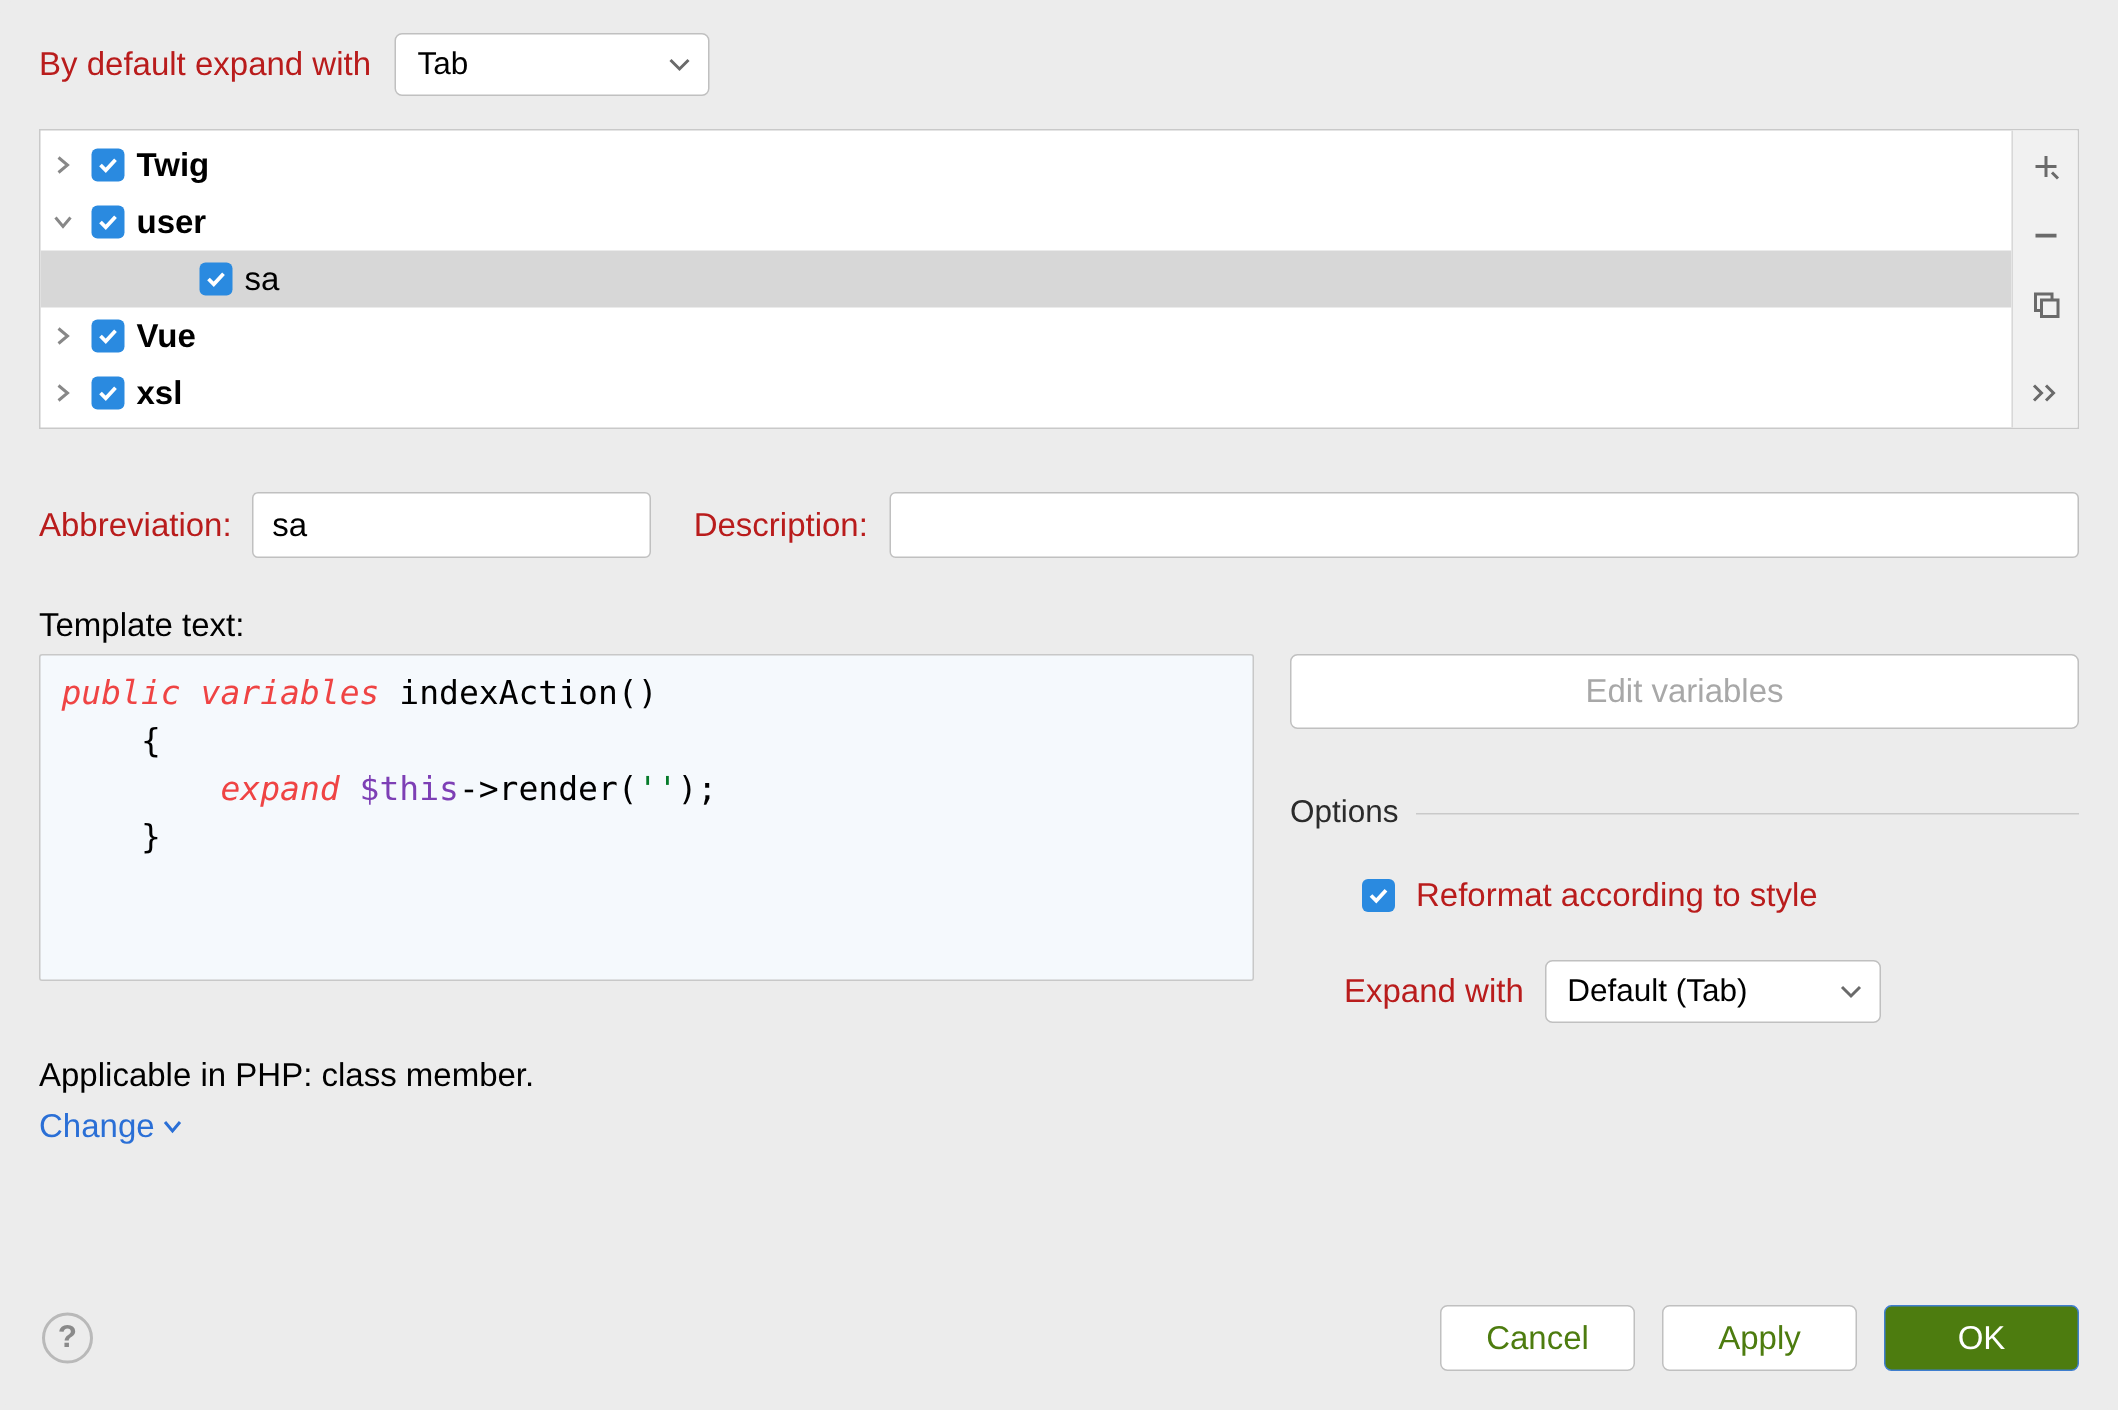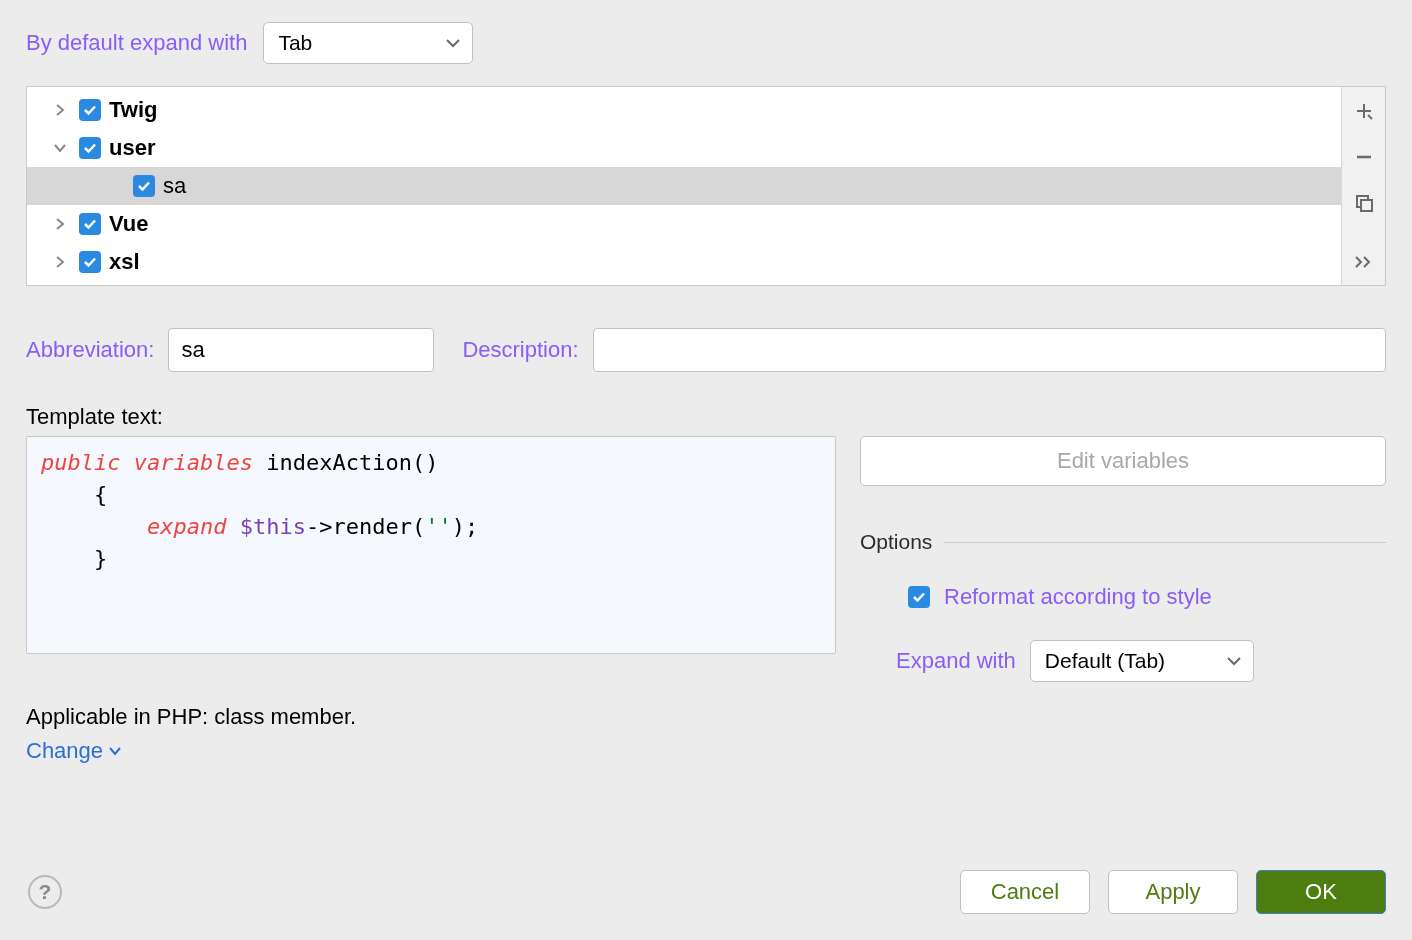--- a/index.html
+++ b/index.html
@@ -7,26 +7,26 @@
   .window { width:1412px; height:940px; background:#ececec; border-radius:12px; overflow:hidden; position:relative; display:flex; flex-direction:column;}
   .titlebar { height:56px; display:flex; align-items:center; border-bottom:1px solid #d5d5d5; position:relative;}
   .traffic { display:flex; gap:14px; align-items:center; padding-left:22px;}
   .dot { width:18px; height:18px; border-radius:50%; }
   .dot.red{background:#ff5f57; box-shadow:inset 0 0 0 1px #e1443b;}
   .dot.yellow{background:#febc2e; box-shadow:inset 0 0 0 1px #dba023;}
   .dot.green{background:#28c840; box-shadow:inset 0 0 0 1px #1ba232;}
   .title { position:absolute; left:0; right:0; text-align:center; font-weight:700; font-size:22px; color:#2c2c2c; pointer-events:none;}
   .content { flex:1; padding:22px 26px 0 26px; display:flex; flex-direction:column;}
   .row { display:flex; align-items:center; gap:16px;}
-  .label { font-size:22px; color:#8b5cf6;}
+  .label { font-size:22px; color:#b91c1c;}
   .select { position:relative; background:#fff; border:1px solid #c0c0c0; border-radius:5px; height:42px; display:flex; align-items:center; padding:0 40px 0 14px; min-width:210px;}
   .select .arrow { position:absolute; right:12px; top:50%; transform:translateY(-50%);}
   .tree-wrap { margin-top:22px; display:flex; border:1px solid #c9c9c9; background:#fff; height:200px;}
   .tree { flex:1; overflow:auto; padding:4px 0;}
-  .tree-item { display:flex; align-items:center; height:38px; gap:8px; padding-left:22px;}
+  .tree-item { display:flex; align-items:center; height:38px; gap:8px; padding-left:4px;}
   .tree-item.child { padding-left:46px; background:#d7d7d7;}
   .tree-item .twist { width:22px; display:flex; justify-content:center; color:#777;}
   .tree-item .twist-blank { width:22px;}
   .cb { width:22px; height:22px; background:#2a8ae0; border-radius:4px; display:flex; align-items:center; justify-content:center; flex-shrink:0;}
   .cb svg{display:block;}
   .tree-item .name { font-size:22px; }
   .tree-item.group .name{font-weight:700;}
   .toolbar { width:44px; border-left:1px solid #d8d8d8; background:#f1f1f1; display:flex; flex-direction:column; align-items:center; gap:18px; padding-top:10px;}
   .toolbar .tbtn { width:28px; height:28px; display:flex; align-items:center; justify-content:center; color:#6a6a6a;}
   .form-row { margin-top:42px; display:flex; align-items:center; gap:14px;}

